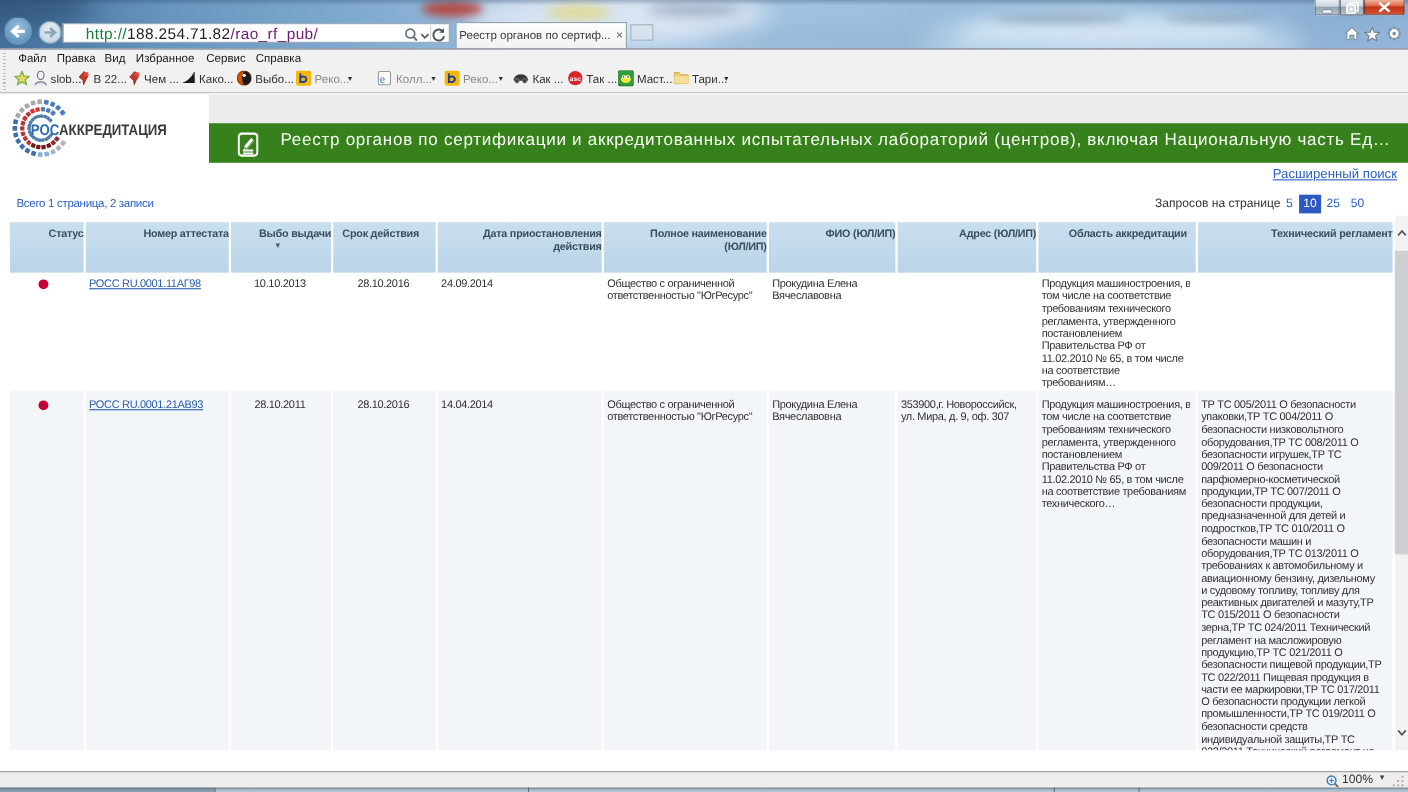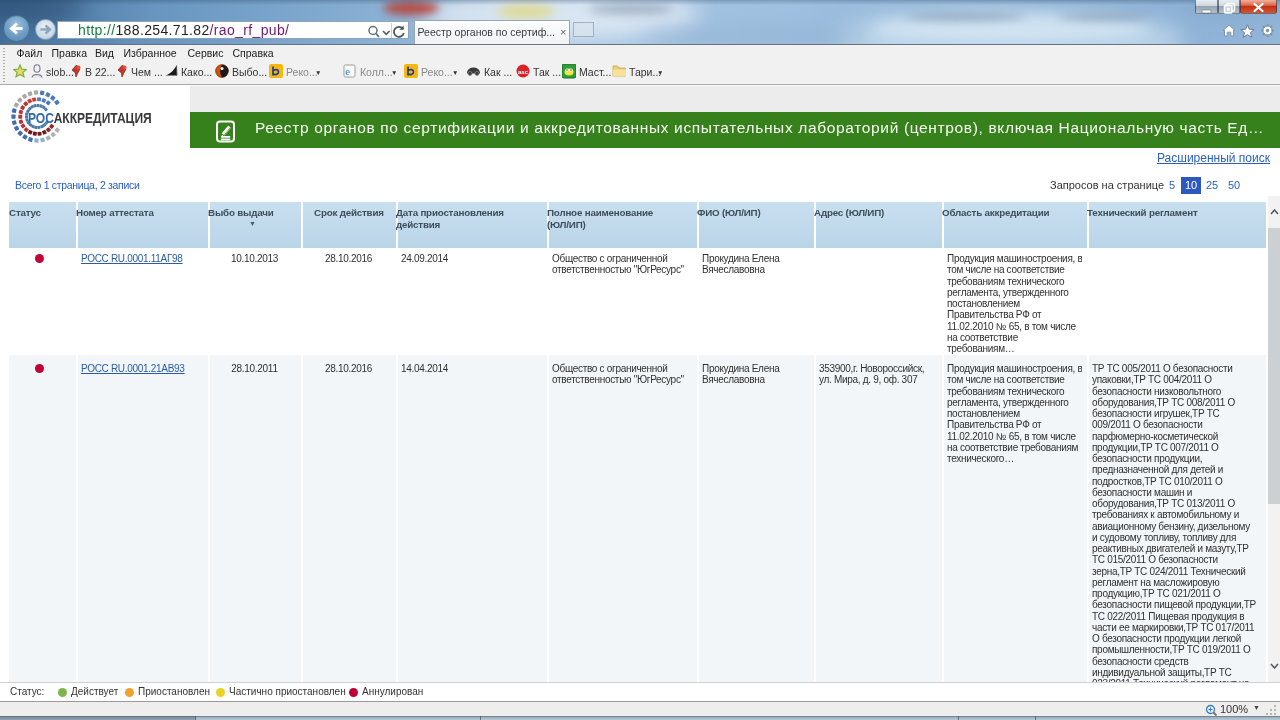--- a/index.html
+++ b/index.html
@@ -19,21 +19,21 @@
 .gray{color:#8a8a8a}
 .carat{font-size:6.5px;color:#333}
 #page{left:0;top:85px;width:1280px;height:615px;background:#fff}
 #graystrip{left:190px;top:0px;width:1090px;height:27px;background:#ececec;border-top:1px solid #fbfbfb}
 #greenbar{left:190px;top:27px;width:1090px;height:36px;background:#37811d}
 #bannertext{left:255px;top:34px;width:1030px;font-size:15.5px;letter-spacing:.65px;color:#f8fff4;white-space:nowrap;overflow:hidden}
 #advsearch{left:1157px;top:66px;font-size:12px;color:#2a5fc0;text-decoration:underline}
 #total{left:15px;top:94px;font-size:10.5px;letter-spacing:-0.3px;color:#2a5fc0}
 .pp{position:absolute;top:94px;font-size:11px;white-space:nowrap}
 #thead{left:9px;top:117px;width:1257px;height:46px;background:linear-gradient(#c8dfef,#bad4e8)}
-.th{position:absolute;top:122px;font-size:9.8px;font-weight:bold;color:#3e4e5c;text-align:left;line-height:11.5px;letter-spacing:-0.2px}
+.th{position:absolute;top:122px;font-size:9.8px;font-weight:bold;color:#3e4e5c;text-align:right;line-height:11.5px;letter-spacing:-0.2px}
 .sep{position:absolute;top:117px;width:2px;height:480px;background:#fff}
 #row1{left:9px;top:163px;width:1257px;height:107px;background:#fff}
 #row2{left:9px;top:270px;width:1257px;height:327px;background:#f2f6f9}
 .td{position:absolute;font-size:10px;color:#303030;line-height:11.25px;letter-spacing:-0.3px;white-space:nowrap;overflow:hidden}
 .ctr{text-align:center}
 .dot{position:absolute;width:9px;height:9px;border-radius:50%}
 .lnk{color:#2a5caa;text-decoration:underline}
 #sbar{left:1268px;top:111px;width:12px;height:486px;background:#f2f2f3}
 #sthumb{left:1268px;top:143px;width:12px;height:276px;background:#cdd0d3}
 #legend{left:0;top:597px;width:1280px;height:19px;background:#fff;border-top:1px solid #d0d0d0;font-size:10px;color:#333}
@@ -279,21 +279,21 @@
 <div class="sep" style="left:301px"></div>
 <div class="sep" style="left:396px"></div>
 <div class="sep" style="left:547px"></div>
 <div class="sep" style="left:697px"></div>
 <div class="sep" style="left:814px"></div>
 <div class="sep" style="left:942px"></div>
 <div class="sep" style="left:1087px"></div>
 <div class="th" style="left:9px;width:67px">Статус</div>
 <div class="th" style="left:76px;width:132px">Номер аттестата</div>
 <div class="th" style="left:208px;width:93px">Выбо выдачи</div>
-<div class="th" style="left:314px;width:95px">Срок действия</div>
+<div class="th" style="left:286px;width:95px">Срок действия</div>
 <div class="th" style="left:396px;width:151px">Дата приостановления<br>действия</div>
 <div class="th" style="left:547px;width:150px">Полное наименование<br>(ЮЛ/ИП)</div>
 <div class="th" style="left:697px;width:117px">ФИО (ЮЛ/ИП)</div>
 <div class="th" style="left:814px;width:128px">Адрес (ЮЛ/ИП)</div>
 <div class="th" style="left:942px;width:137px">Область аккредитации</div>
 <div class="th" style="left:1087px;width:179px">Технический регламент</div>
 <div class="a" style="left:249px;top:135px;font-size:7px;color:#4a5a68">▼</div>
 <div class="dot" style="left:35px;top:169px;background:#c40233"></div>
 <div class="td lnk" style="left:81px;top:168px">РОСС RU.0001.11АГ98</div>
 <div class="td ctr" style="left:208px;top:168px;width:93px">10.10.2013</div>
@@ -313,31 +313,20 @@
 <div class="td" style="left:947px;top:278px;width:135px">Продукция машиностроения, в<br>том числе на соответствие<br>требованиям технического<br>регламента, утвержденного<br>постановлением<br>Правительства РФ от<br>11.02.2010 № 65, в том числе<br>на соответствие требованиям<br>технического…</div>
 <div class="td" style="left:1092px;top:278px;width:169px;height:319px">ТР ТС 005/2011 О безопасности<br>упаковки,ТР ТС 004/2011 О<br>безопасности низковольтного<br>оборудования,ТР ТС 008/2011 О<br>безопасности игрушек,ТР ТС<br>009/2011 О безопасности<br>парфюмерно-косметической<br>продукции,ТР ТС 007/2011 О<br>безопасности продукции,<br>предназначенной для детей и<br>подростков,ТР ТС 010/2011 О<br>безопасности машин и<br>оборудования,ТР ТС 013/2011 О<br>требованиях к автомобильному и<br>авиационному бензину, дизельному<br>и судовому топливу, топливу для<br>реактивных двигателей и мазуту,ТР<br>ТС 015/2011 О безопасности<br>зерна,ТР ТС 024/2011 Технический<br>регламент на масложировую<br>продукцию,ТР ТС 021/2011 О<br>безопасности пищевой продукции,ТР<br>ТС 022/2011 Пищевая продукция в<br>части ее маркировки,ТР ТС 017/2011<br>О безопасности продукции легкой<br>промышленности,ТР ТС 019/2011 О<br>безопасности средств<br>индивидуальной защиты,ТР ТС<br>023/2011 Технический регламент на</div>
 <div class="a" id="sbar"></div>
 <div class="a" id="sthumb"></div>
 <svg class="a" style="left:1270px;top:124px" width="9" height="6">
       <path d="M1 5 L4.5 1 L8 5" fill="none" stroke="#4e565e" stroke-width="1.5"></path>
     </svg>
 <svg class="a" style="left:1270px;top:578px" width="9" height="6">
       <path d="M1 1 L4.5 5 L8 1" fill="none" stroke="#4e565e" stroke-width="1.5"></path>
     </svg>
-<div class="a" id="legend">
-<span style="left:10px">Статус:</span>
-<div class="ldot" style="left:58px;background:#7ab648"></div>
-      <span style="left:71px">Действует</span>
-<div class="ldot" style="left:125px;background:#f0a230"></div>
-      <span style="left:138px">Приостановлен</span>
-<div class="ldot" style="left:216px;background:#e8d222"></div>
-      <span style="left:229px">Частично приостановлен</span>
-<div class="ldot" style="left:349px;background:#c00034"></div>
-      <span style="left:362px">Аннулирован</span>
-</div>
 </div>
 <div class="a" id="statusbar">
 <svg class="a" style="left:1205px;top:2px" width="13" height="12">
       <circle cx="5.5" cy="5.5" r="4" fill="#e8f2fb" stroke="#3a7abd" stroke-width="1.3"></circle>
       <path d="M3.5 5.5 h4 M5.5 3.5 v4" stroke="#3a7abd" stroke-width="1"></path>
       <path d="M8.5 8.5 l3 3" stroke="#8a6a50" stroke-width="1.8"></path>
     </svg>
 <span class="a" style="left:1220px;top:1px;font-size:11px;color:#333">100%</span>
 <span class="a" style="left:1253px;top:2px;font-size:7px;color:#444">▼</span>
 <svg class="a" style="left:1266px;top:3px" width="12" height="11">

